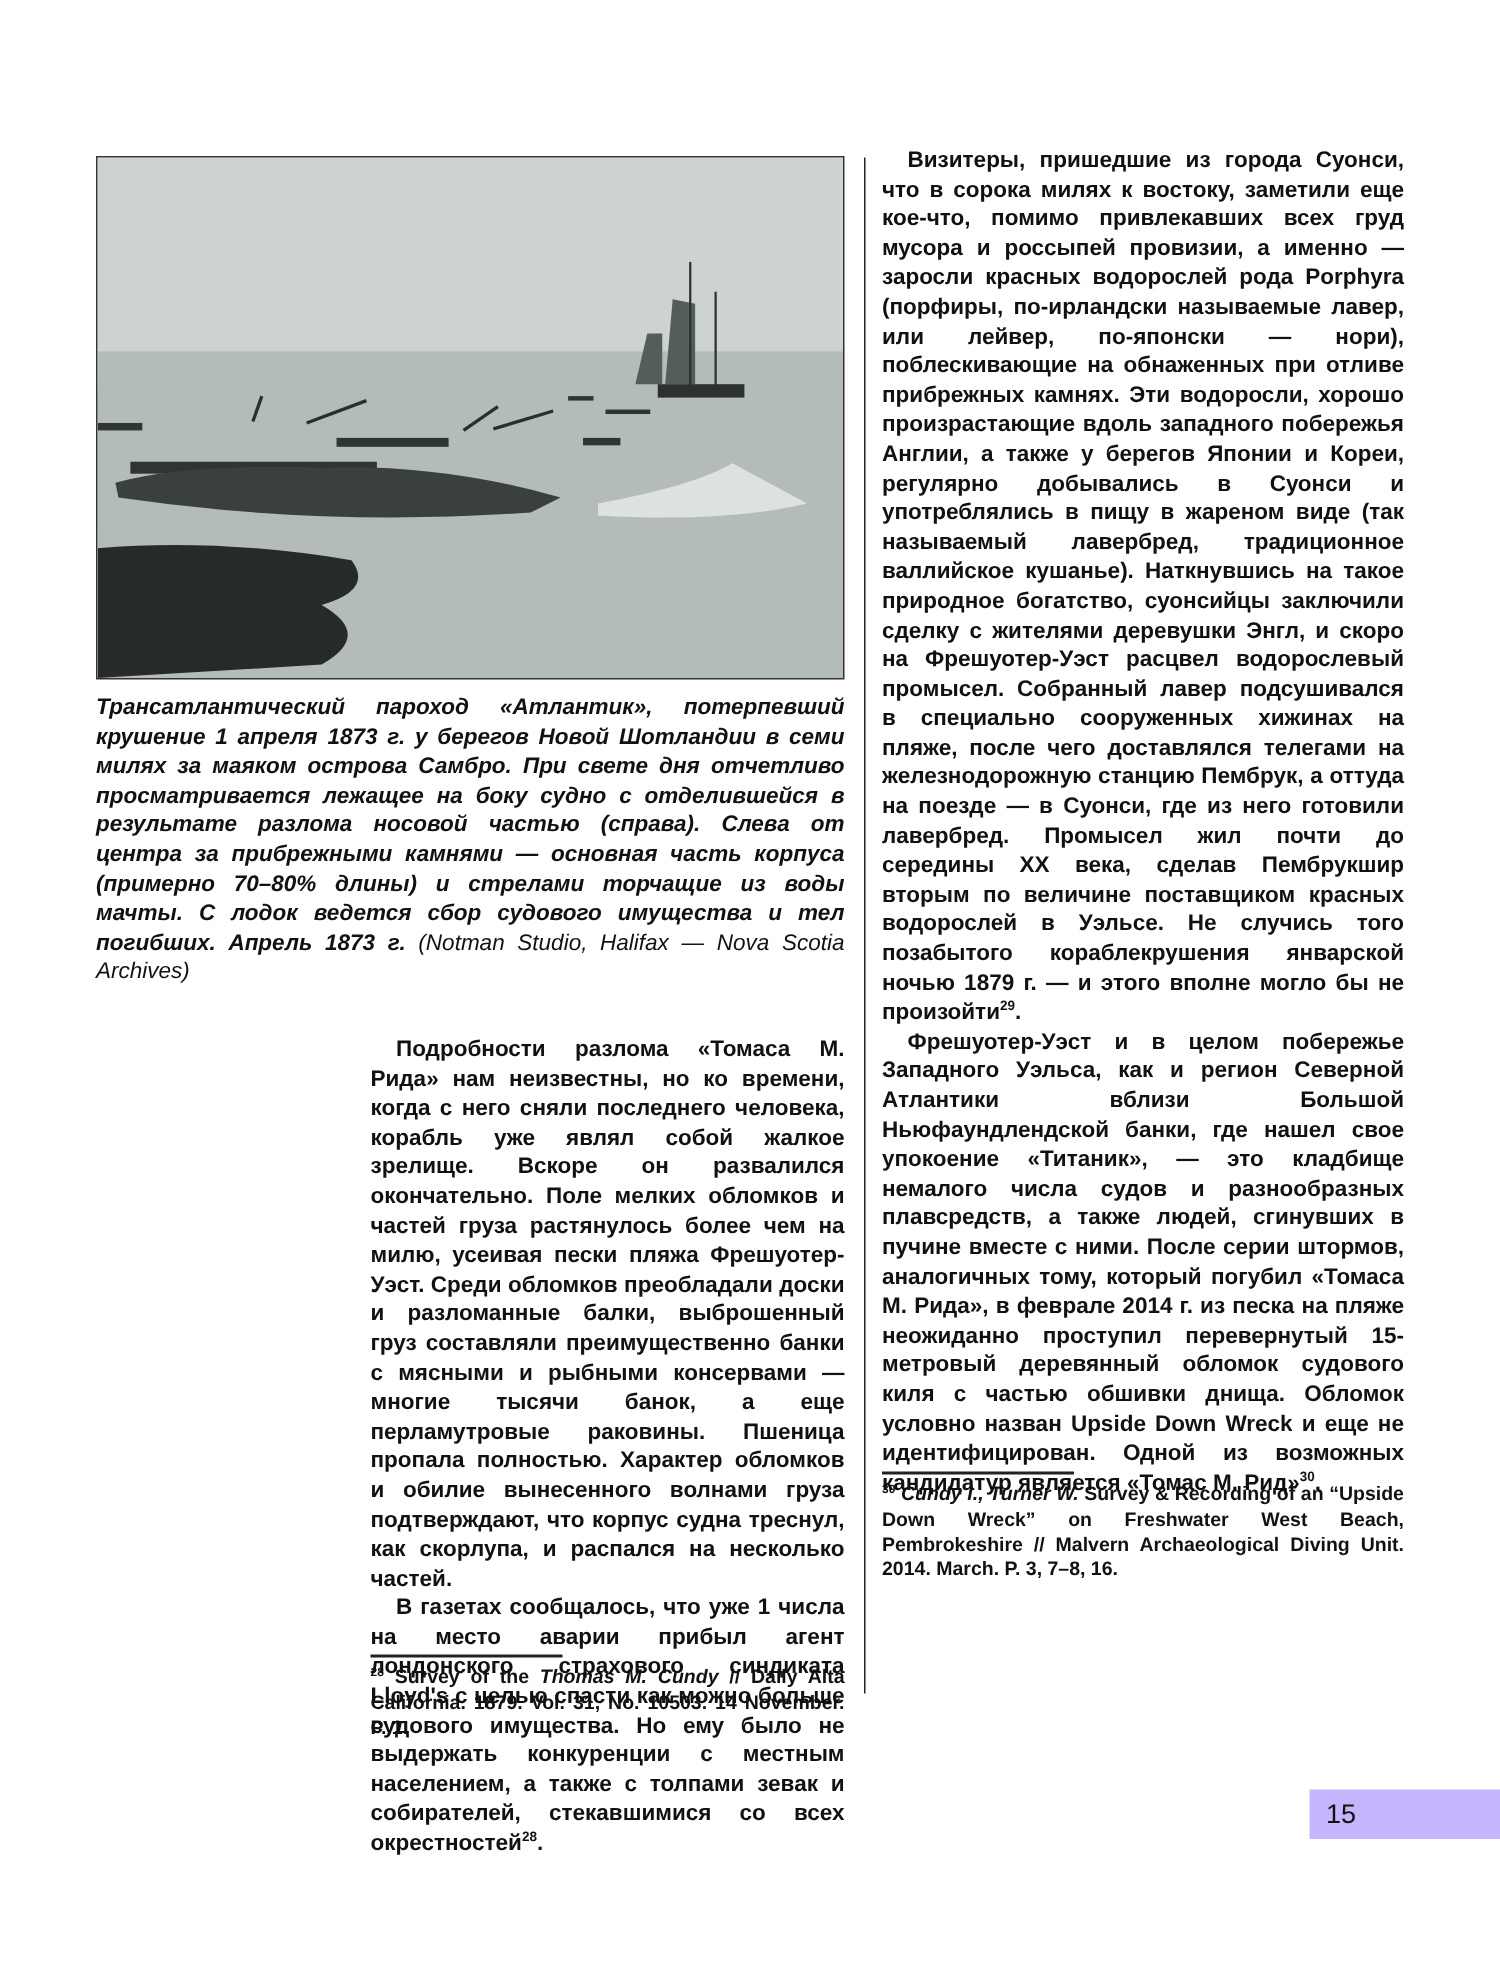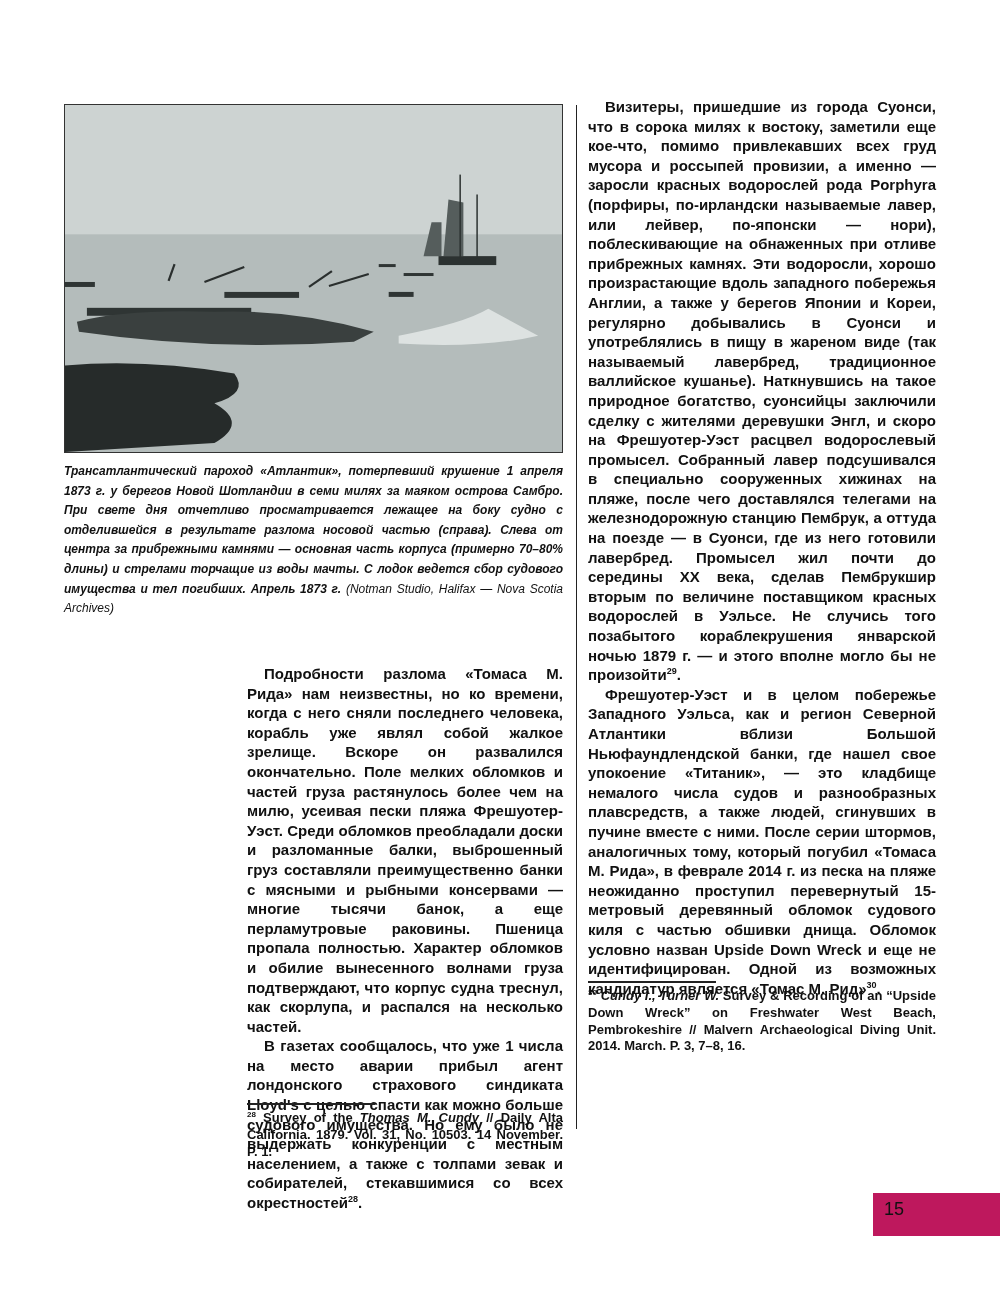--- a/index.html
+++ b/index.html
@@ -8,47 +8,47 @@
       font-family: "Liberation Sans", sans-serif; color: #111; overflow: hidden;
     }
     .photo {
       position: absolute; left: 64px; top: 104px; width: 499px; height: 349px;
       border: 1px solid #333; box-sizing: border-box; overflow: hidden;
       background: linear-gradient(#c9cfcf 0%, #d5d9d8 43%, #9ea7a6 46%, #b7bebd 60%, #c8cdcc 100%);
     }
     .photo svg { display: block; width: 100%; height: 100%; }
     .caption {
       position: absolute; left: 64px; top: 462px; width: 499px;
-      font-size: 12px; line-height: 19.6px; text-align: justify;
+      font-size: 15px; line-height: 19.6px; text-align: justify;
       font-style: italic;
     }
     .caption .bold { font-weight: bold; }
     .caption .credit { font-weight: normal; }
     .col-left {
-      position: absolute; left: 247px; top: 664px; width: 316px;
+      position: absolute; left: 247px; top: 690px; width: 316px;
       font-size: 15px; line-height: 19.6px; text-align: justify;
     }
     .col-right {
       position: absolute; left: 588px; top: 97px; width: 348px;
       font-size: 15px; line-height: 19.6px; text-align: justify;
     }
     p { margin: 0; text-indent: 17px; font-weight: bold; }
     p.bold { font-weight: bold; }
     sup { font-size: 9px; line-height: 0; vertical-align: 6px; }
     .divider {
       position: absolute; left: 576px; top: 105px; width: 1px; height: 1024px; background: #222;
     }
     .fn-rule { width: 128px; height: 2px; background: #222; margin: 9px 0 5px 0; }
     .footnote { font-size: 13px; line-height: 16.8px; text-align: justify; text-indent: 0; margin: 0; }
     .footnote sup { font-size: 8px; vertical-align: 5px; }
     .left-fn { position: absolute; left: 247px; top: 1094px; width: 316px; }
     .right-fn { position: absolute; left: 588px; top: 972px; width: 348px; }
     .page-box {
-      position: absolute; left: 873px; top: 1193px; width: 127px; height: 43px;
-      background: #be185d;
+      position: absolute; left: 873px; top: 1193px; width: 127px; height: 33px;
+      background: #c4b5fd;
     }
     .page-num { position: absolute; left: 11px; top: 6px; font-size: 18px; color: #111; }
   </style>
 </head>
 <body>
 
 <div class="photo" title="Black-and-white photograph: shipwreck of the steamer Atlantic on coastal rocks, rowing boats collecting debris, a schooner under sail in the background">
   <svg viewBox="0 0 499 349" preserveAspectRatio="none">
     <rect x="0" y="0" width="499" height="130" fill="#cdd3d2"></rect>
     <rect x="0" y="130" width="499" height="219" fill="#b4bcbb"></rect>

